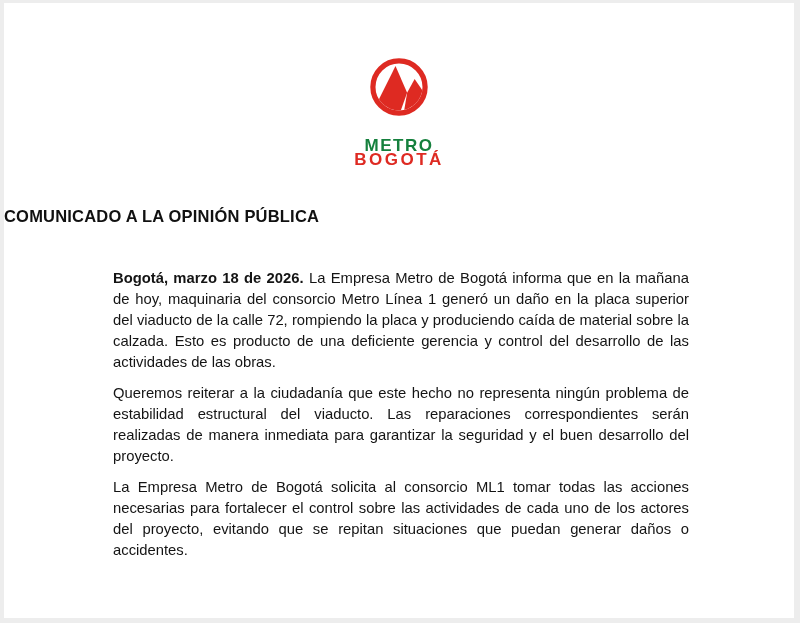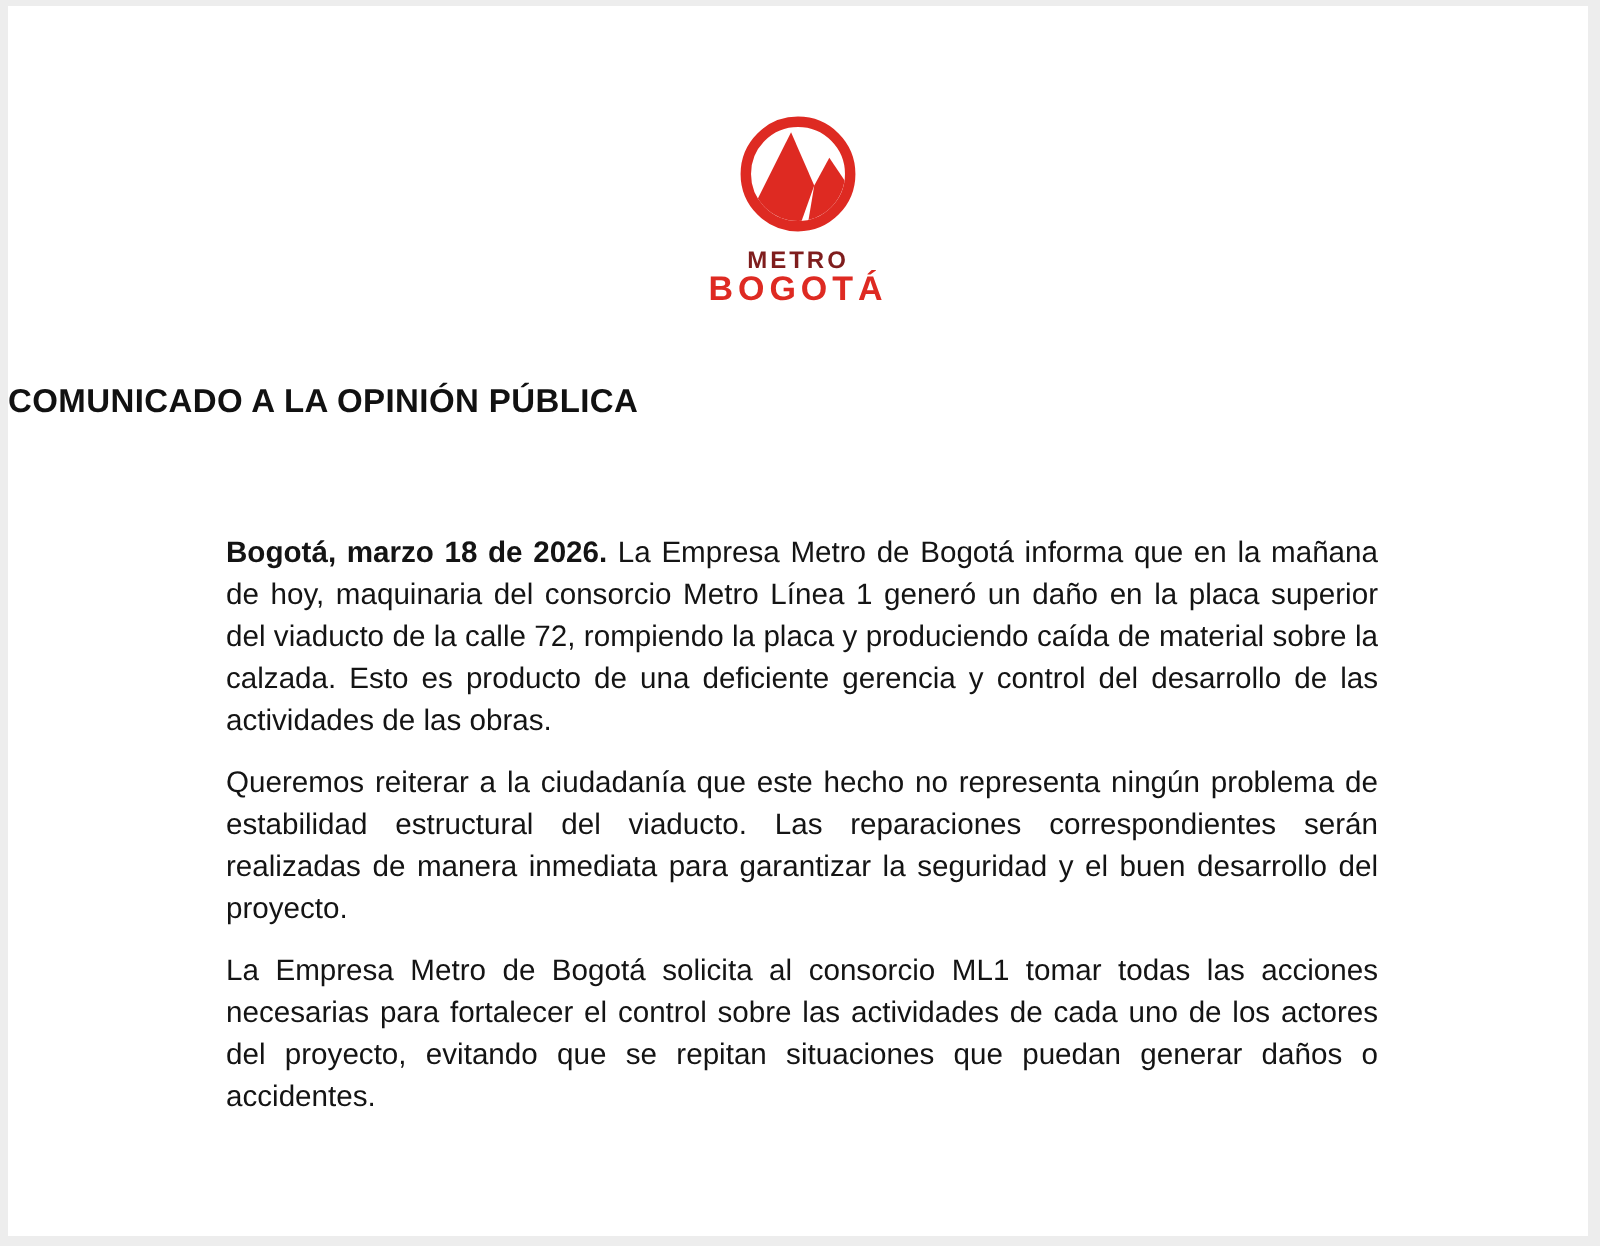--- a/index.html
+++ b/index.html
@@ -23,45 +23,45 @@
   .logo-block {
     padding-top: 55px;
     text-align: center;
   }
   .logo-mark {
     width: 58px;
     height: 58px;
     display: inline-block;
   }
   .logo-word1 {
-    margin-top: 2px;
-    font-size: 12px;
+    margin-top: 18px;
+    font-size: 17px;
     font-weight: bold;
     letter-spacing: 1.5px;
-    color: #7f1d1d;
+    color: #15803d;
     line-height: 15px;
   }
   .logo-word2 {
     font-size: 17px;
     font-weight: bold;
     letter-spacing: 2.5px;
     color: #de2a22;
     line-height: 14px;
   }
   .doc-title {
     margin-top: 40px;
     text-align: left;
     font-size: 16.5px;
     font-weight: bold;
     color: #111111;
     letter-spacing: 0.2px;
   }
   .content {
     margin-left: 109px;
-    margin-top: 56px;
+    margin-top: 42px;
     width: 576px;
     font-size: 14.8px;
     line-height: 21px;
     color: #141414;
     text-align: justify;
   }
   .content p {
     margin: 0 0 10px 0;
   }
 </style>

